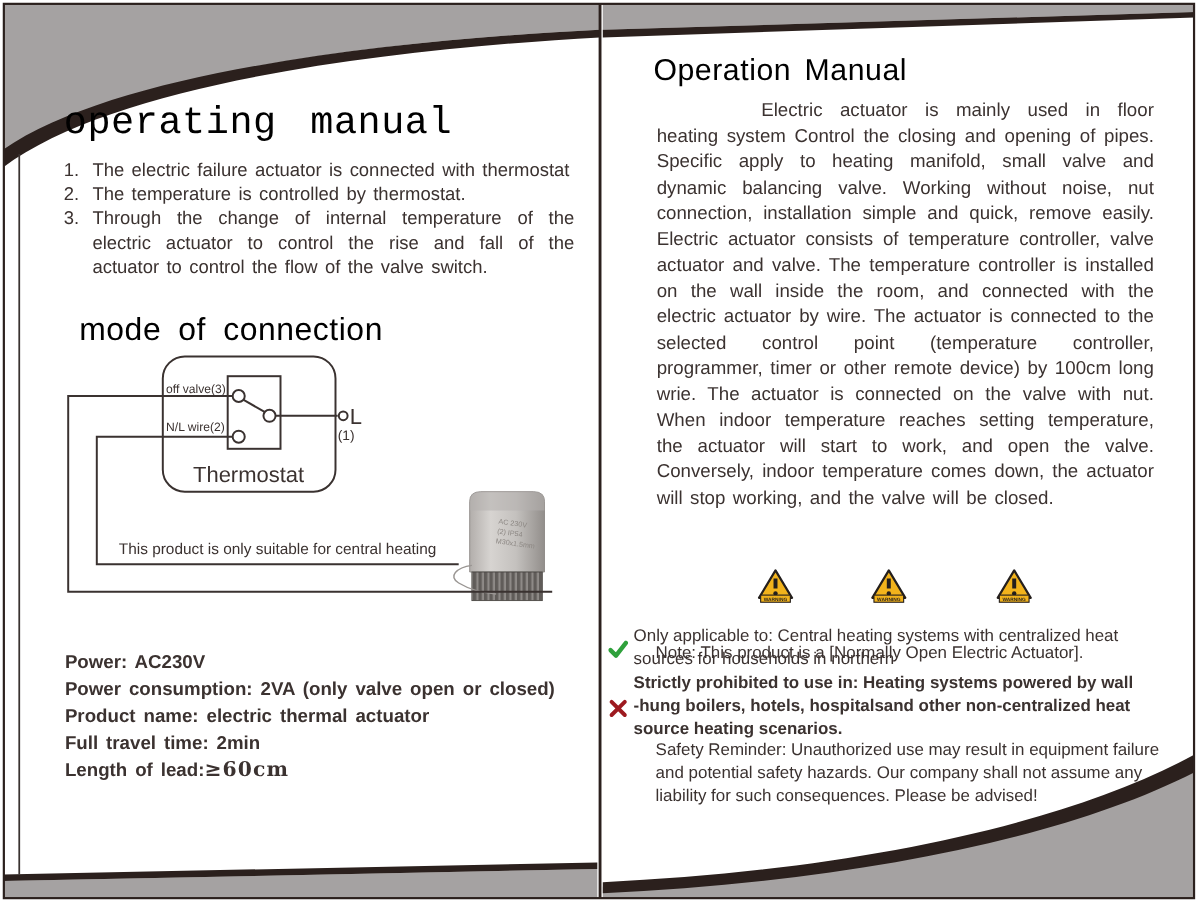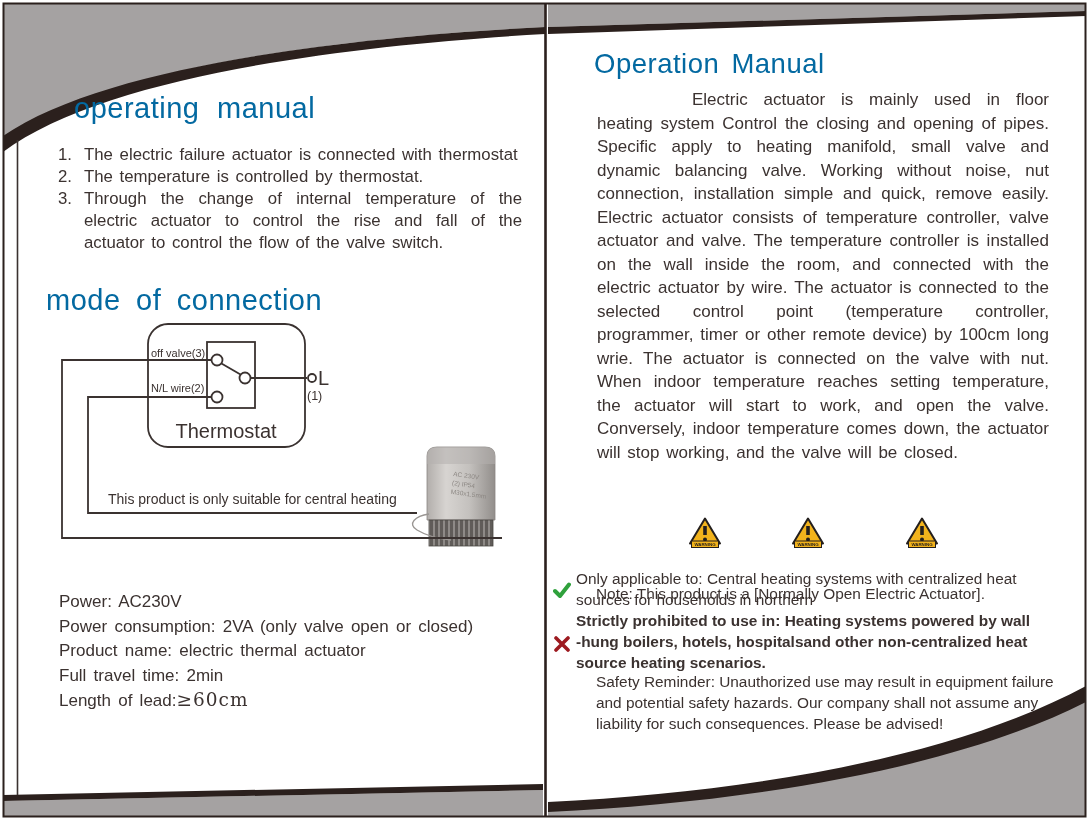--- a/index.html
+++ b/index.html
@@ -1,32 +1,32 @@
 <!DOCTYPE html>
 <html><head>
 <meta charset="utf-8">
 <style>
   html,body{margin:0;padding:0;background:#ffffff;}
   .sheet{
     position:relative;width:1089px;height:820px;background:#ffffff;
     font-family:"Liberation Sans",sans-serif;color:#3b3230;overflow:hidden;
   }
   .decor{position:absolute;left:0;top:0;}
-  .heading{position:absolute;font-weight:400;color:#0369a1;letter-spacing:.5px;}
+  .heading{position:absolute;font-weight:400;color:#000000;letter-spacing:.5px;}
 
   
-  .lp-title{left:74px;top:92px;font-size:29px;word-spacing:9px;}
+  .lp-title{left:58px;top:92px;font-size:35px;word-spacing:9px;font-family:Liberation Mono, monospace;}
   .lp-steps{position:absolute;left:58px;top:144px;width:464px;font-size:16.8px;line-height:22px;}
   .step{display:flex;}
   .step .num{width:26px;flex:0 0 26px;}
   .step .txt{flex:1;text-align:justify;word-spacing:2px;}
-  .lp-conn{left:46px;top:284px;font-size:29px;word-spacing:7px;}
+  .lp-conn{left:72px;top:284px;font-size:29px;word-spacing:7px;}
   .diagram{position:absolute;left:55px;top:318px;}
   .lp-params-title{left:58px;top:556px;font-size:29px;}
-  .lp-params{position:absolute;left:59px;top:590px;width:470px;font-size:17px;line-height:24.6px;word-spacing:2.5px;}
+  .lp-params{position:absolute;left:59px;top:590px;width:470px;font-size:17px;line-height:24.6px;word-spacing:2.5px;font-weight:bold;}
   .lead-val{font-family:"DejaVu Serif","Liberation Serif",serif;font-size:18.5px;letter-spacing:1px;}
 
   
   .rp-title{left:594px;top:48px;font-size:27.5px;word-spacing:4px;}
   .rp-body{
     position:absolute;left:597px;top:88px;width:452px;margin:0;
     font-size:17px;line-height:23.5px;text-align:justify;text-indent:95px;word-spacing:2px;
   }
   .warn-row{position:absolute;left:0;top:516px;width:1089px;height:33px;}
   .warn-icon{position:absolute;top:0;}

